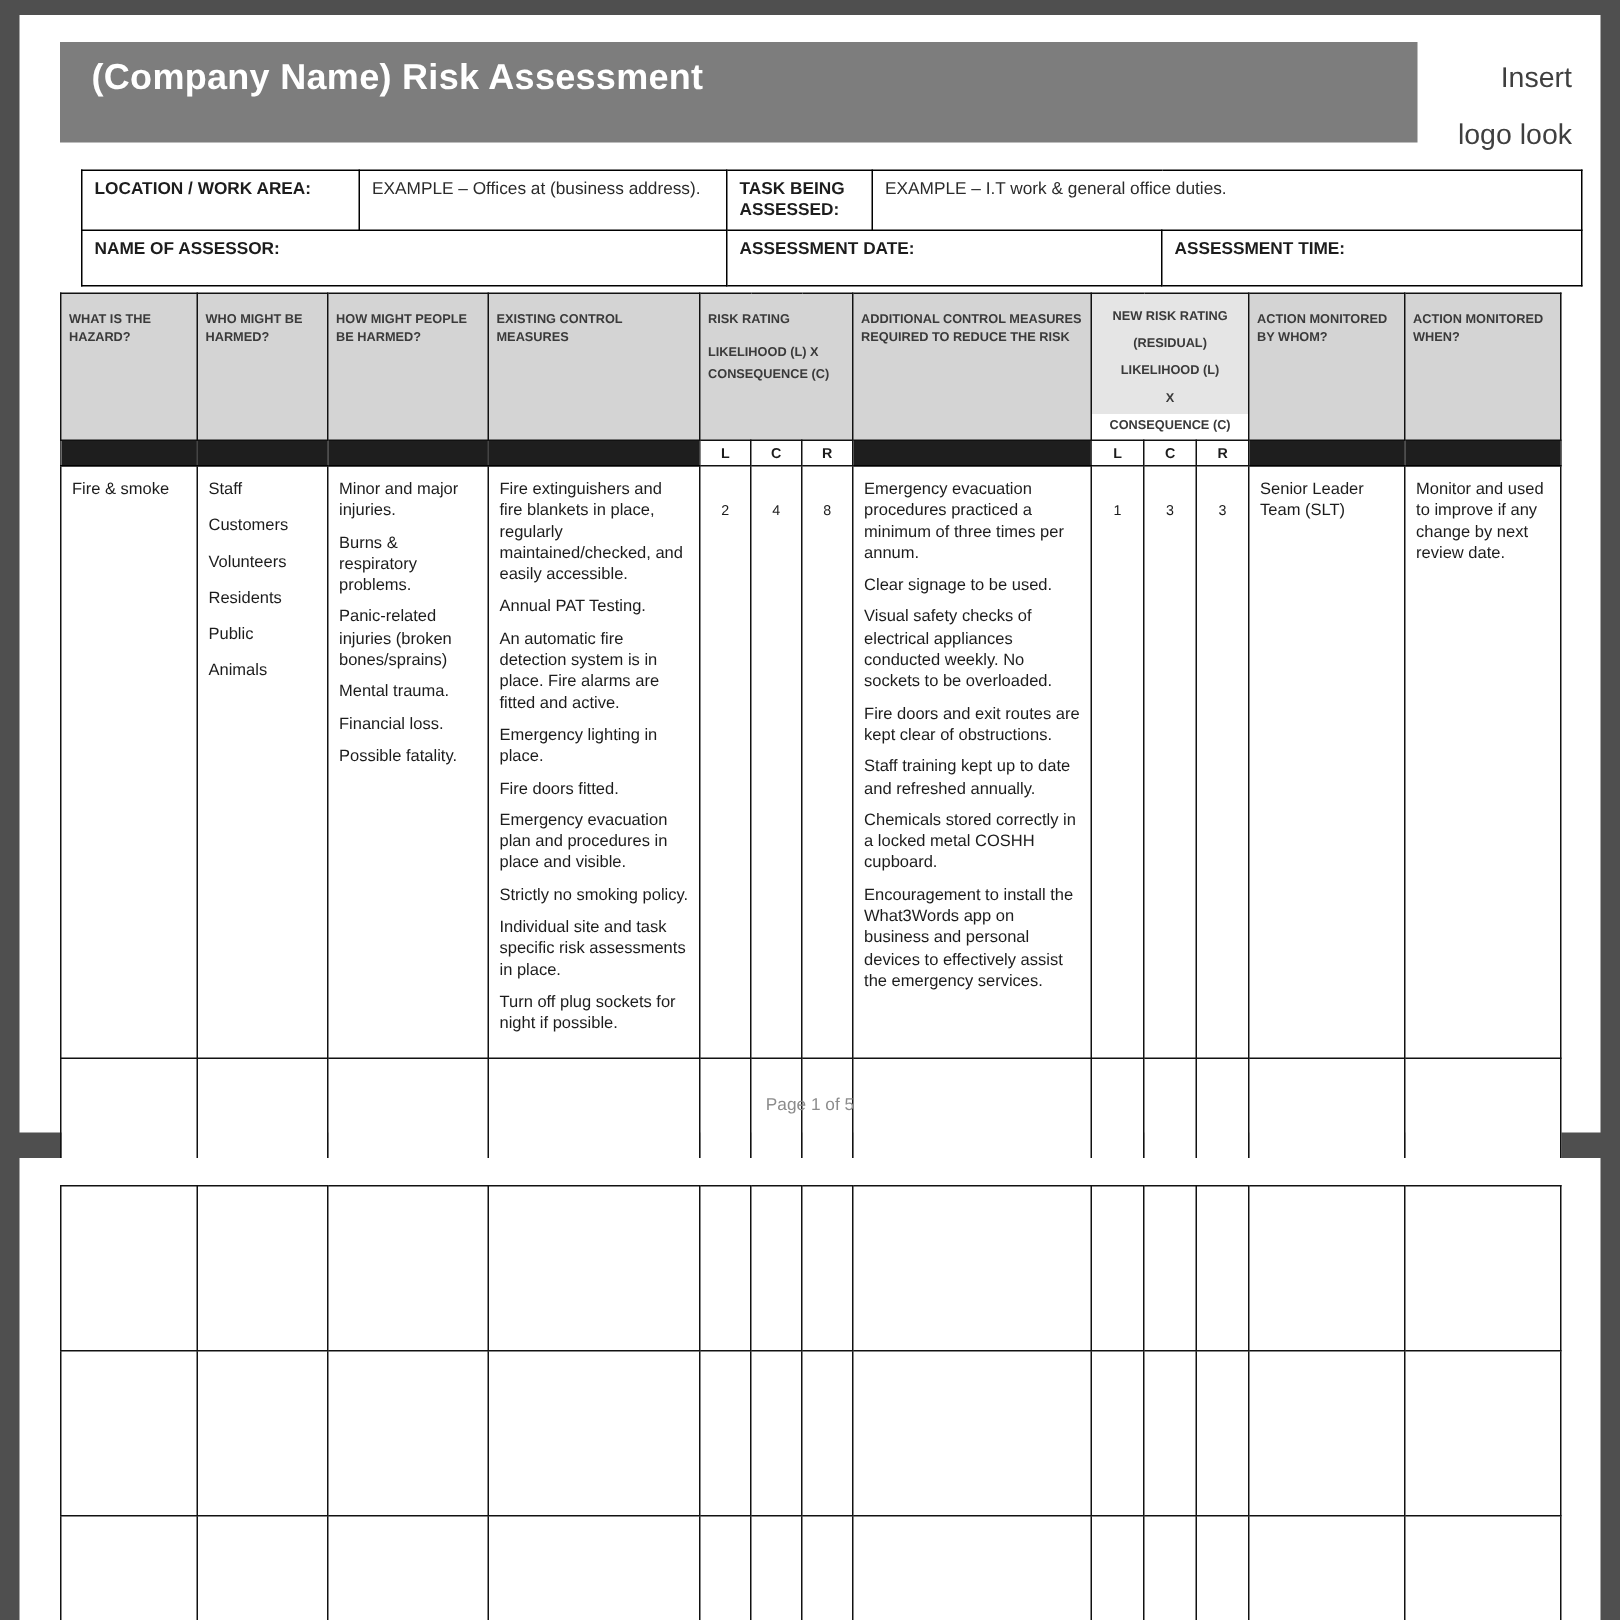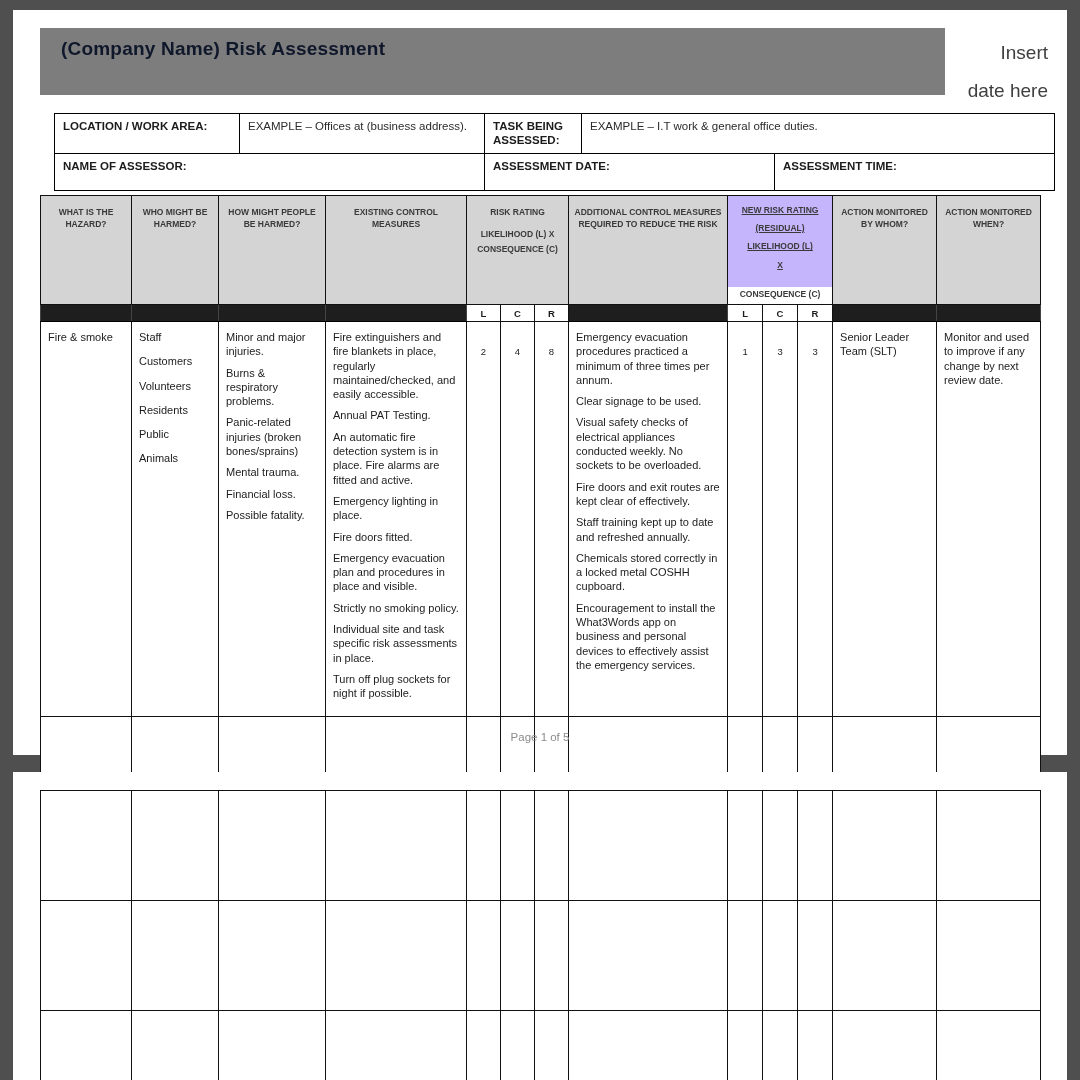--- a/index.html
+++ b/index.html
@@ -9,41 +9,41 @@
     background:#4f4f4f;
     font-family:"Liberation Sans", sans-serif;
     color:#1c1c1c;
   }
   .page { position:absolute; left:13px; width:1054px; background:#ffffff; }
   #page1 { top:10px; height:745px; }
   #page2 { top:772px; height:308px; overflow:hidden; }
 
   
   .titlebar { position:absolute; left:27px; top:18px; width:905px; height:67px; background:#7d7d7d; }
-  .titlebar .title-text { display:block; padding:10px 0 0 21px; color:#0f172a; font-size:19px; font-weight:bold; letter-spacing:.2px; }
+  .titlebar .title-text { display:block; padding:10px 0 0 21px; color:#ffffff; font-size:24px; font-weight:bold; letter-spacing:.2px; }
   .logo-hint { position:absolute; left:933px; top:24px; width:102px; text-align:right; color:#3f3f3f; font-size:19px; line-height:38px; }
 
   
   .info-table { position:absolute; left:41px; top:103px; border-collapse:collapse; table-layout:fixed; width:1000px; }
   .info-table td { border:1.5px solid #000; vertical-align:top; padding:5px 8px; font-size:11.5px; line-height:1.25; }
   .lbl { font-weight:bold; color:#1c1c1c; }
   .val { color:#2b2b2b; }
 
   
   .risk-table { border-collapse:collapse; table-layout:fixed; width:1000px; position:absolute; left:27px; }
   #page1 .risk-table { top:185px; }
   #page2 .risk-table { top:18px; }
   .risk-table td { border:1px solid #111; }
 
   tr.r-head { height:94px; }
-  td.hd { background:#d4d4d4; vertical-align:top; text-align:center; font-size:8.5px; font-weight:bold; color:#3a3a3a; padding:10px 5px 0; line-height:1.45; }
+  td.hd { background:#d4d4d4; vertical-align:top; text-align:left; font-size:8.5px; font-weight:bold; color:#3a3a3a; padding:10px 5px 0; line-height:1.45; }
   .hd-lines .hdr-line { margin:0 0 2px; }
   .hd-lines .hdr-line:first-child { margin-bottom:10px; }
   td.hd-split { background:#ffffff; vertical-align:top; padding:0; text-align:center; font-size:8.5px; font-weight:bold; color:#3a3a3a; }
-  .hd-split .gray-part { background:#c4b5fd; height:91px; padding-top:9px; line-height:1.2;text-decoration:underline; }
+  .hd-split .gray-part { background:#e5e5e5; height:80px; padding-top:9px; line-height:1.2; }
   .hd-split .gray-part .nr-line { margin-bottom:8px; }
   .hd-split .white-part { height:17px; padding-top:2px; line-height:1.2; background:#ffffff; }
 
   tr.r-band { height:17px; }
   td.band { background:#1e1e1e; border-color:#1e1e1e #444 #000 #444; }
   td.lcr { background:#ffffff; text-align:center; font-weight:bold; font-size:9.5px; padding:1px 0; vertical-align:middle; }
 
   tr.r-data { height:306px; }
   td.body { vertical-align:top; padding:8px 7px; font-size:11px; color:#1c1c1c; line-height:1.3; }
   .para { margin-bottom:7px; }
@@ -63,21 +63,21 @@
 <body>
 
 <div class="page" id="page1">
 
   <div class="titlebar">
     <span class="title-text">(Company Name) Risk Assessment</span>
   </div>
 
   <div class="logo-hint">
     <div>Insert</div>
-    <div>date here</div>
+    <div>logo look</div>
   </div>
 
   <table class="info-table">
     <colgroup>
         <col style="width:185px">
         <col style="width:245px">
         <col style="width:97px">
         <col style="width:193px">
         <col style="width:280px">
       </colgroup>
@@ -185,21 +185,21 @@
             <div class="para">Individual site and task specific risk assessments in place.</div>
             <div class="para">Turn off plug sockets for night if possible.</div>
           </td>
       <td class="num">2</td>
       <td class="num">4</td>
       <td class="num">8</td>
       <td class="body">
             <div class="para">Emergency evacuation procedures practiced a minimum of three times per annum.</div>
             <div class="para">Clear signage to be used.</div>
             <div class="para">Visual safety checks of electrical appliances conducted weekly. No sockets to be overloaded.</div>
-            <div class="para">Fire doors and exit routes are kept clear of effectively.</div>
+            <div class="para">Fire doors and exit routes are kept clear of obstructions.</div>
             <div class="para">Staff training kept up to date and refreshed annually.</div>
             <div class="para">Chemicals stored correctly in a locked metal COSHH cupboard.</div>
             <div class="para">Encouragement to install the What3Words app on business and personal devices to effectively assist the emergency services.</div>
           </td>
       <td class="num">1</td>
       <td class="num">3</td>
       <td class="num">3</td>
       <td class="body">Senior Leader Team (SLT)</td>
       <td class="body">
         <span>Monitor and used to improve if any change by </span><span class="uln">next review date.</span>

